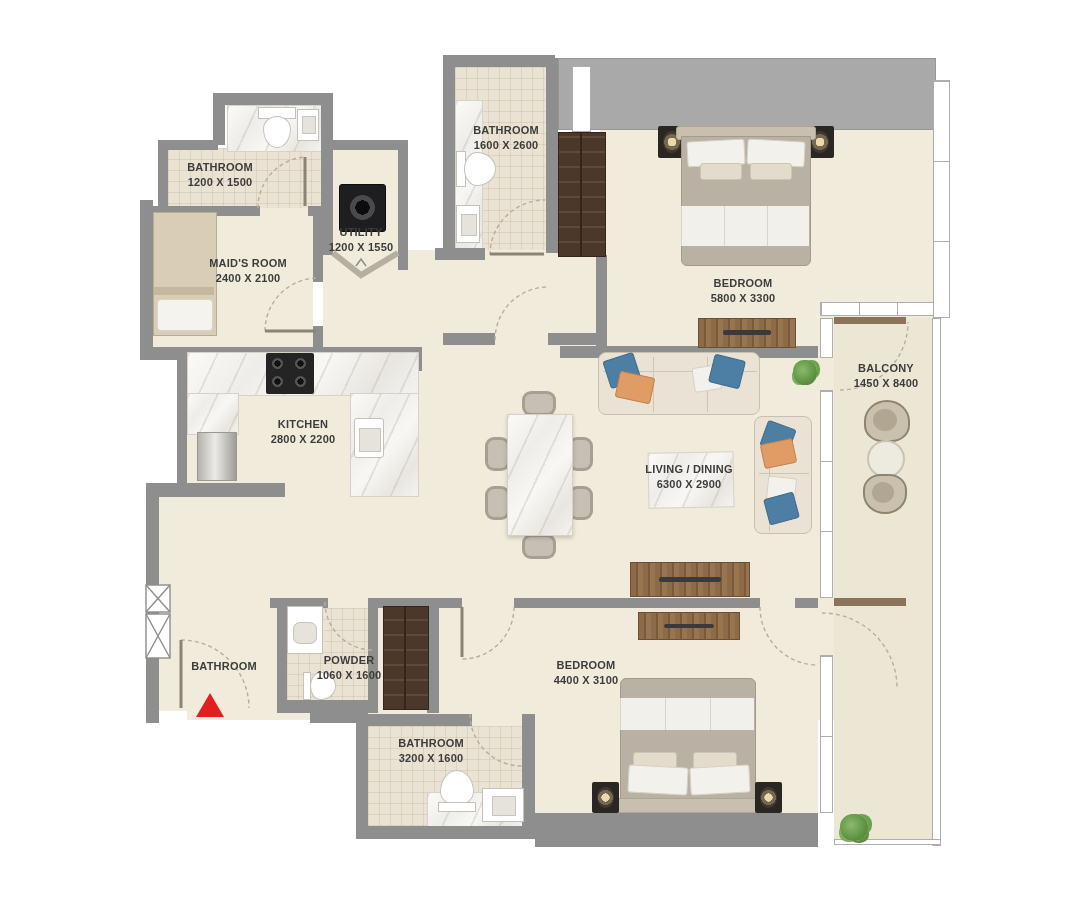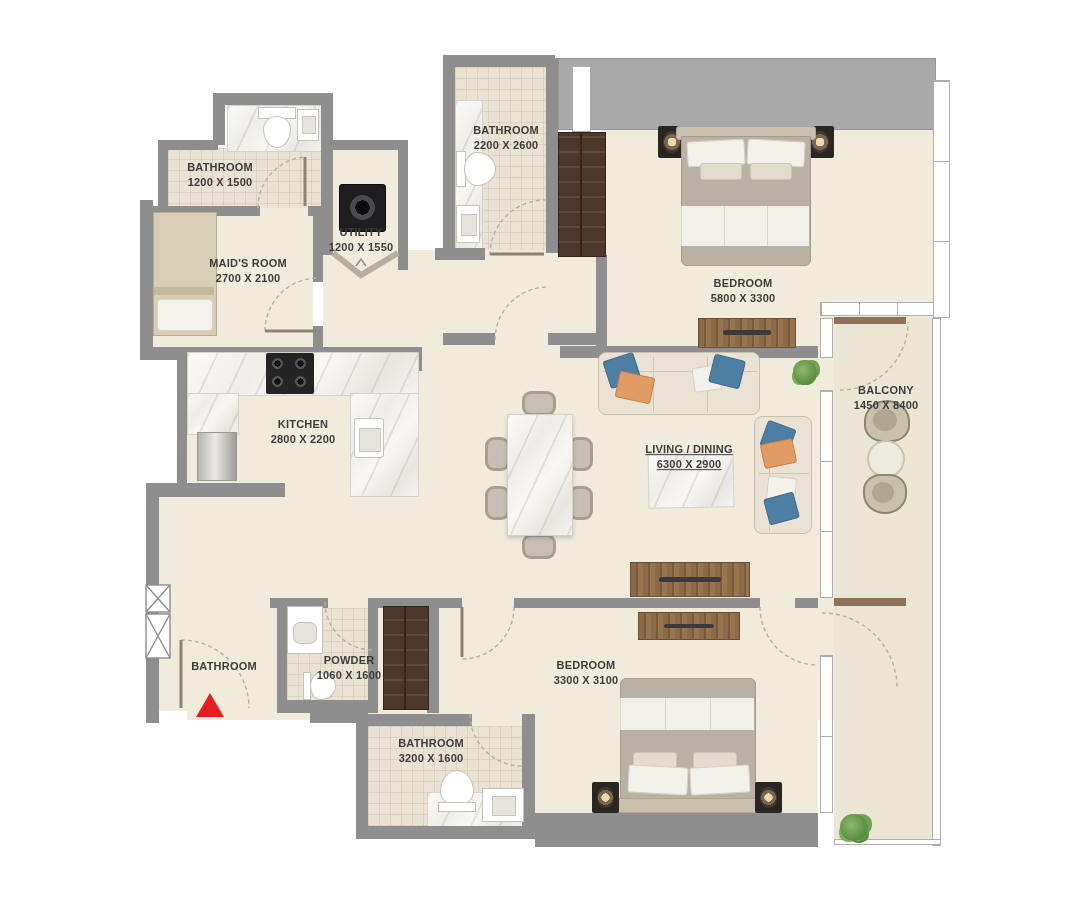--- a/index.html
+++ b/index.html
@@ -310,55 +310,55 @@
       <path d="M146,614 L170,658 M170,614 L146,658" fill="none"></path>
     </g>
   </svg>
 
   <div class="rlabel" style="left:220px;top:175px;">
     <div>BATHROOM</div>
     <div>1200 X 1500</div>
   </div>
   <div class="rlabel" style="left:248px;top:271px;">
     <div>MAID'S ROOM</div>
-    <div>2700 X 2100</div>
+    <div>2400 X 2100</div>
   </div>
   <div class="rlabel" style="left:361px;top:240px;">
     <div>UTILITY</div>
     <div>1200 X 1550</div>
   </div>
   <div class="rlabel" style="left:506px;top:138px;">
     <div>BATHROOM</div>
-    <div>2200 X 2600</div>
+    <div>1600 X 2600</div>
   </div>
   <div class="rlabel" style="left:743px;top:291px;">
     <div>BEDROOM</div>
     <div>5800 X 3300</div>
   </div>
-  <div class="rlabel" style="left:886px;top:398px;text-align:center;">
+  <div class="rlabel" style="left:886px;top:376px;text-align:center;">
     <div>BALCONY</div>
     <div>1450 X 8400</div>
   </div>
   <div class="rlabel" style="left:303px;top:432px;">
     <div>KITCHEN</div>
     <div>2800 X 2200</div>
   </div>
-  <div class="rlabel" style="left:689px;top:457px;text-decoration:underline;">
+  <div class="rlabel" style="left:689px;top:477px;">
     <div>LIVING / DINING</div>
     <div>6300 X 2900</div>
   </div>
   <div class="rlabel" style="left:224px;top:666px;">
     <div>BATHROOM</div>
   </div>
   <div class="rlabel" style="left:349px;top:668px;">
     <div>POWDER</div>
     <div>1060 X 1600</div>
   </div>
   <div class="rlabel" style="left:431px;top:751px;">
     <div>BATHROOM</div>
     <div>3200 X 1600</div>
   </div>
   <div class="rlabel" style="left:586px;top:673px;">
     <div>BEDROOM</div>
-    <div>3300 X 3100</div>
+    <div>4400 X 3100</div>
   </div>
 
 </div>
 
 </body></html>

